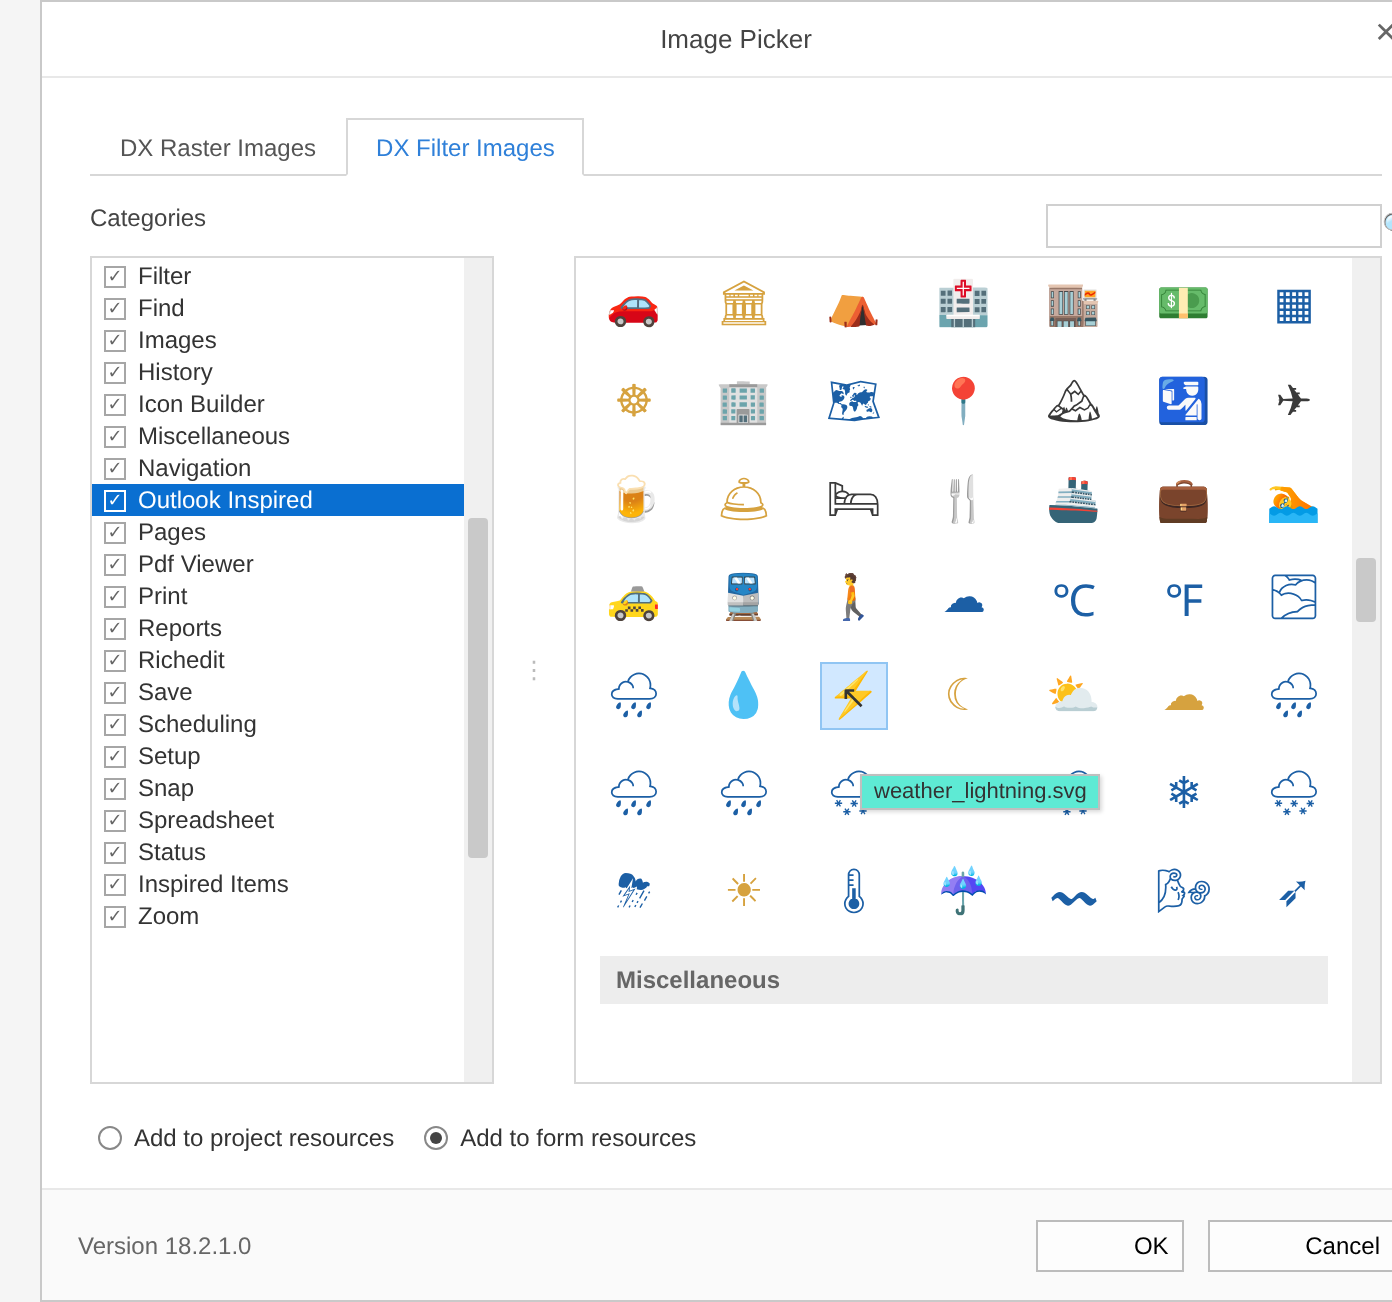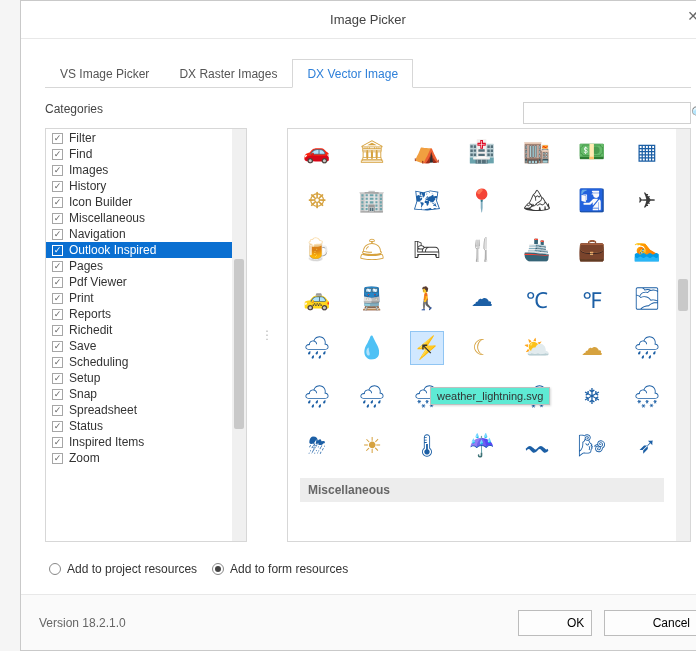--- a/index.html
+++ b/index.html
@@ -291,23 +291,22 @@
 <div class="dialog">
 
   <div class="titlebar">
     <span>Image Picker</span>
     <span class="close">✕</span>
   </div>
 
   <div class="body">
 
     <div class="tabs" id="tabs">
-        <div class="tab">VS Image Picker</div>
         <div class="tab">DX Raster Images</div>
-        <div class="tab active">DX Vector Image</div>
+        <div class="tab active">DX Filter Images</div>
       </div>
 
     <div class="content">
 
       <div class="top-row">
         <span class="cat-label">Categories</span>
         <div class="search">
           <input type="text" value="" style="">
           <span class="sicon">🔍</span>
         </div>

